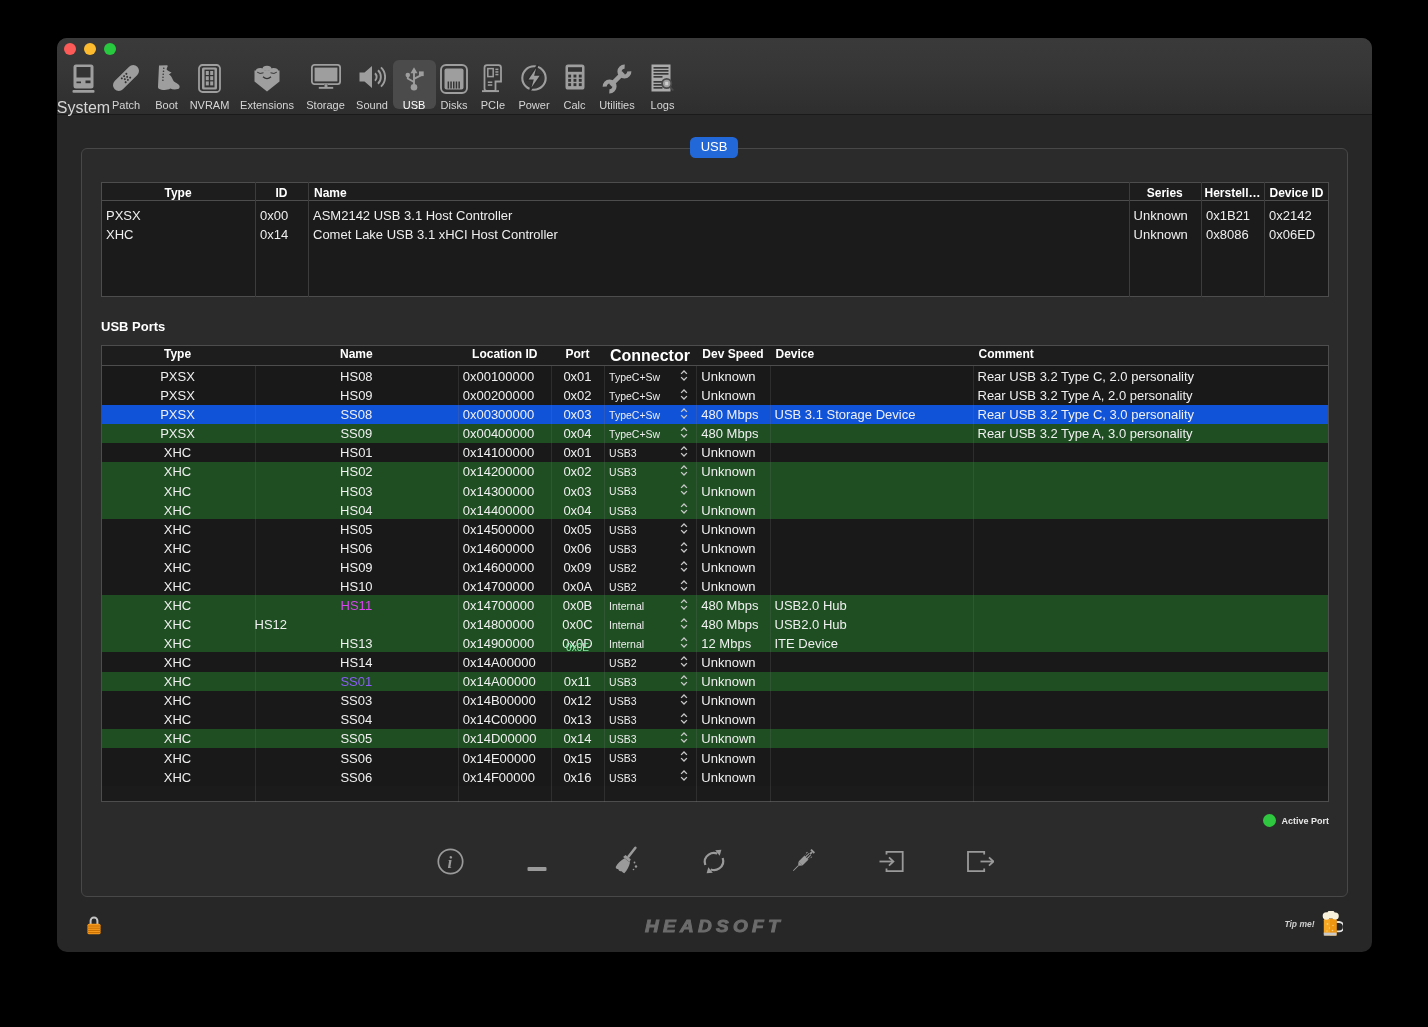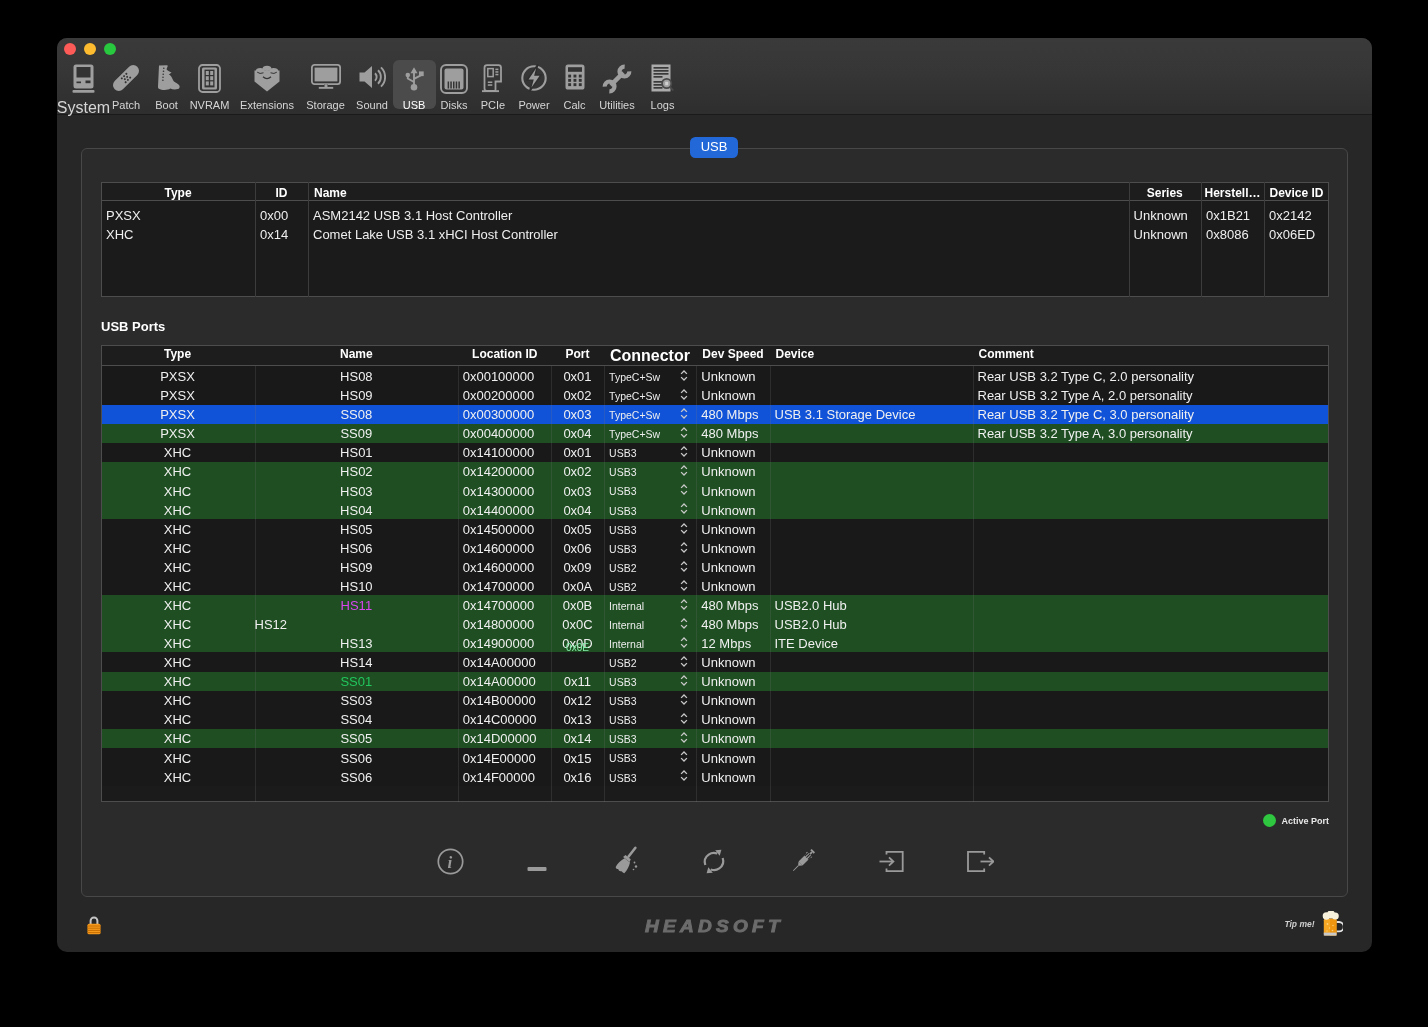--- a/index.html
+++ b/index.html
@@ -378,21 +378,21 @@
 <div class="abs" style="left:44.1px;top:617.19px;width:153.9px;text-align:center;font-size:13px;color:#f0f0f0">XHC</div>
 <div class="abs" style="left:198.0px;top:617.19px;width:203.7px;text-align:center;font-size:13px;color:#f0f0f0">HS14</div>
 <div class="abs" style="left:406.2px;top:617.19px;font-size:13px;color:#f0f0f0">0x14A00000</div>
 <div class="abs" style="left:494.9px;top:604px;width:52.2px;text-align:center;font-size:10px;color:#86efac">0x0E</div>
 <div class="abs" style="left:552.6px;top:619.09px;font-size:10.5px;color:#ededed">USB2</div>
 <svg class="abs" style="left:623.8px;top:617.99px" width="8" height="11" viewBox="0 0 8 11">
       <path d="M1.1 3.9 L4 1 L6.9 3.9 M1.1 7.1 L4 10 L6.9 7.1" fill="none" stroke="#c8c8c8" stroke-width="1.3"></path>
     </svg>
 <div class="abs" style="left:644.8px;top:617.19px;font-size:13px;color:#f0f0f0">Unknown</div>
 <div class="abs" style="left:44.1px;top:636.25px;width:153.9px;text-align:center;font-size:13px;color:#f0f0f0">XHC</div>
-<div class="abs" style="left:198.0px;top:636.25px;width:203.7px;text-align:center;font-size:13px;color:#22c55e">SS01</div>
+<div class="abs" style="left:198.0px;top:636.25px;width:203.7px;text-align:center;font-size:13px;color:#8b5cf6">SS01</div>
 <div class="abs" style="left:406.2px;top:636.25px;font-size:13px;color:#f0f0f0">0x14A00000</div>
 <div class="abs" style="left:494.9px;top:636.25px;width:52.2px;text-align:center;font-size:13px;color:#f0f0f0">0x11</div>
 <div class="abs" style="left:552.6px;top:638.15px;font-size:10.5px;color:#ededed">USB3</div>
 <svg class="abs" style="left:623.8px;top:637.05px" width="8" height="11" viewBox="0 0 8 11">
       <path d="M1.1 3.9 L4 1 L6.9 3.9 M1.1 7.1 L4 10 L6.9 7.1" fill="none" stroke="#c8c8c8" stroke-width="1.3"></path>
     </svg>
 <div class="abs" style="left:644.8px;top:636.25px;font-size:13px;color:#f0f0f0">Unknown</div>
 <div class="abs" style="left:44.1px;top:655.32px;width:153.9px;text-align:center;font-size:13px;color:#f0f0f0">XHC</div>
 <div class="abs" style="left:198.0px;top:655.32px;width:203.7px;text-align:center;font-size:13px;color:#f0f0f0">SS03</div>
 <div class="abs" style="left:406.2px;top:655.32px;font-size:13px;color:#f0f0f0">0x14B00000</div>

